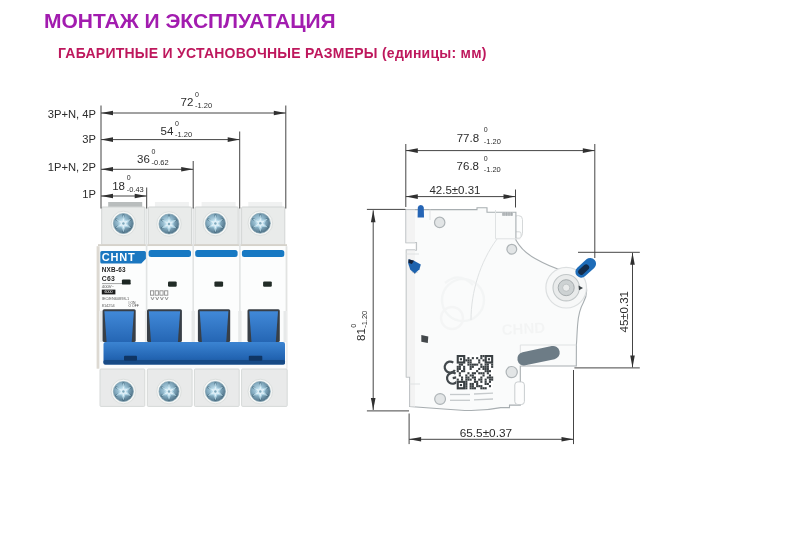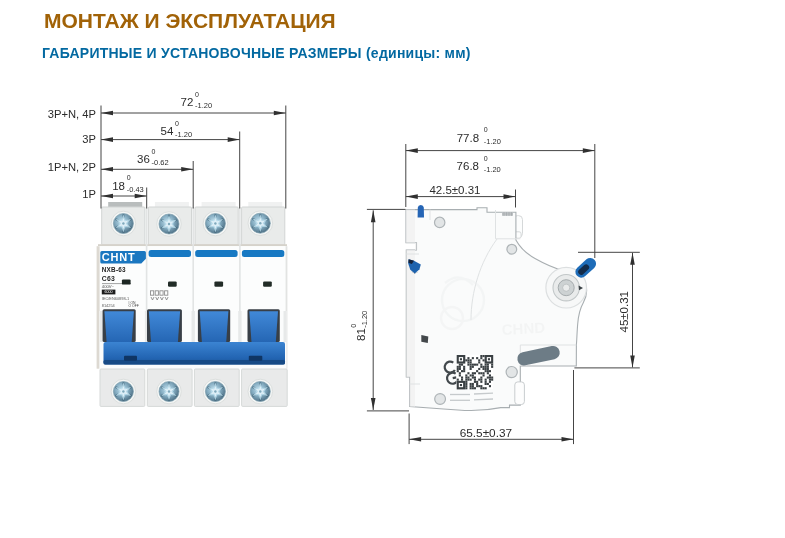--- a/index.html
+++ b/index.html
@@ -3,22 +3,22 @@
 <meta charset="utf-8">
 <style>
   html,body{margin:0;padding:0;background:#ffffff;}
   #page{position:relative;width:785px;height:538px;background:#ffffff;overflow:hidden;
         font-family:"Liberation Sans",sans-serif;}
   .t{position:absolute;white-space:nowrap;}
 </style>
 </head>
 <body>
 <div id="page">
-  <div class="t" style="left:44px;top:9px;font-size:21px;font-weight:bold;color:#a16207;letter-spacing:0;">МОНТАЖ И ЭКСПЛУАТАЦИЯ</div>
-  <div class="t" style="left:42px;top:44.5px;font-size:14px;font-weight:bold;color:#0369a1;letter-spacing:.25px;">ГАБАРИТНЫЕ И УСТАНОВОЧНЫЕ РАЗМЕРЫ (единицы: мм)</div>
+  <div class="t" style="left:44px;top:9px;font-size:21px;font-weight:bold;color:#a21caf;letter-spacing:0;">МОНТАЖ И ЭКСПЛУАТАЦИЯ</div>
+  <div class="t" style="left:58px;top:44.5px;font-size:14px;font-weight:bold;color:#be185d;letter-spacing:.25px;">ГАБАРИТНЫЕ И УСТАНОВОЧНЫЕ РАЗМЕРЫ (единицы: мм)</div>
 
   <svg width="785" height="538" style="position:absolute;left:0;top:0">
     <defs>
       <radialGradient id="scr" cx="42%" cy="40%" r="72%">
         <stop offset="0%" stop-color="#c3e0ee"></stop>
         <stop offset="45%" stop-color="#85adc2"></stop>
         <stop offset="80%" stop-color="#56798e"></stop>
         <stop offset="100%" stop-color="#44626f"></stop>
       </radialGradient>
       <linearGradient id="lever" x1="0" y1="0" x2="0" y2="1">

